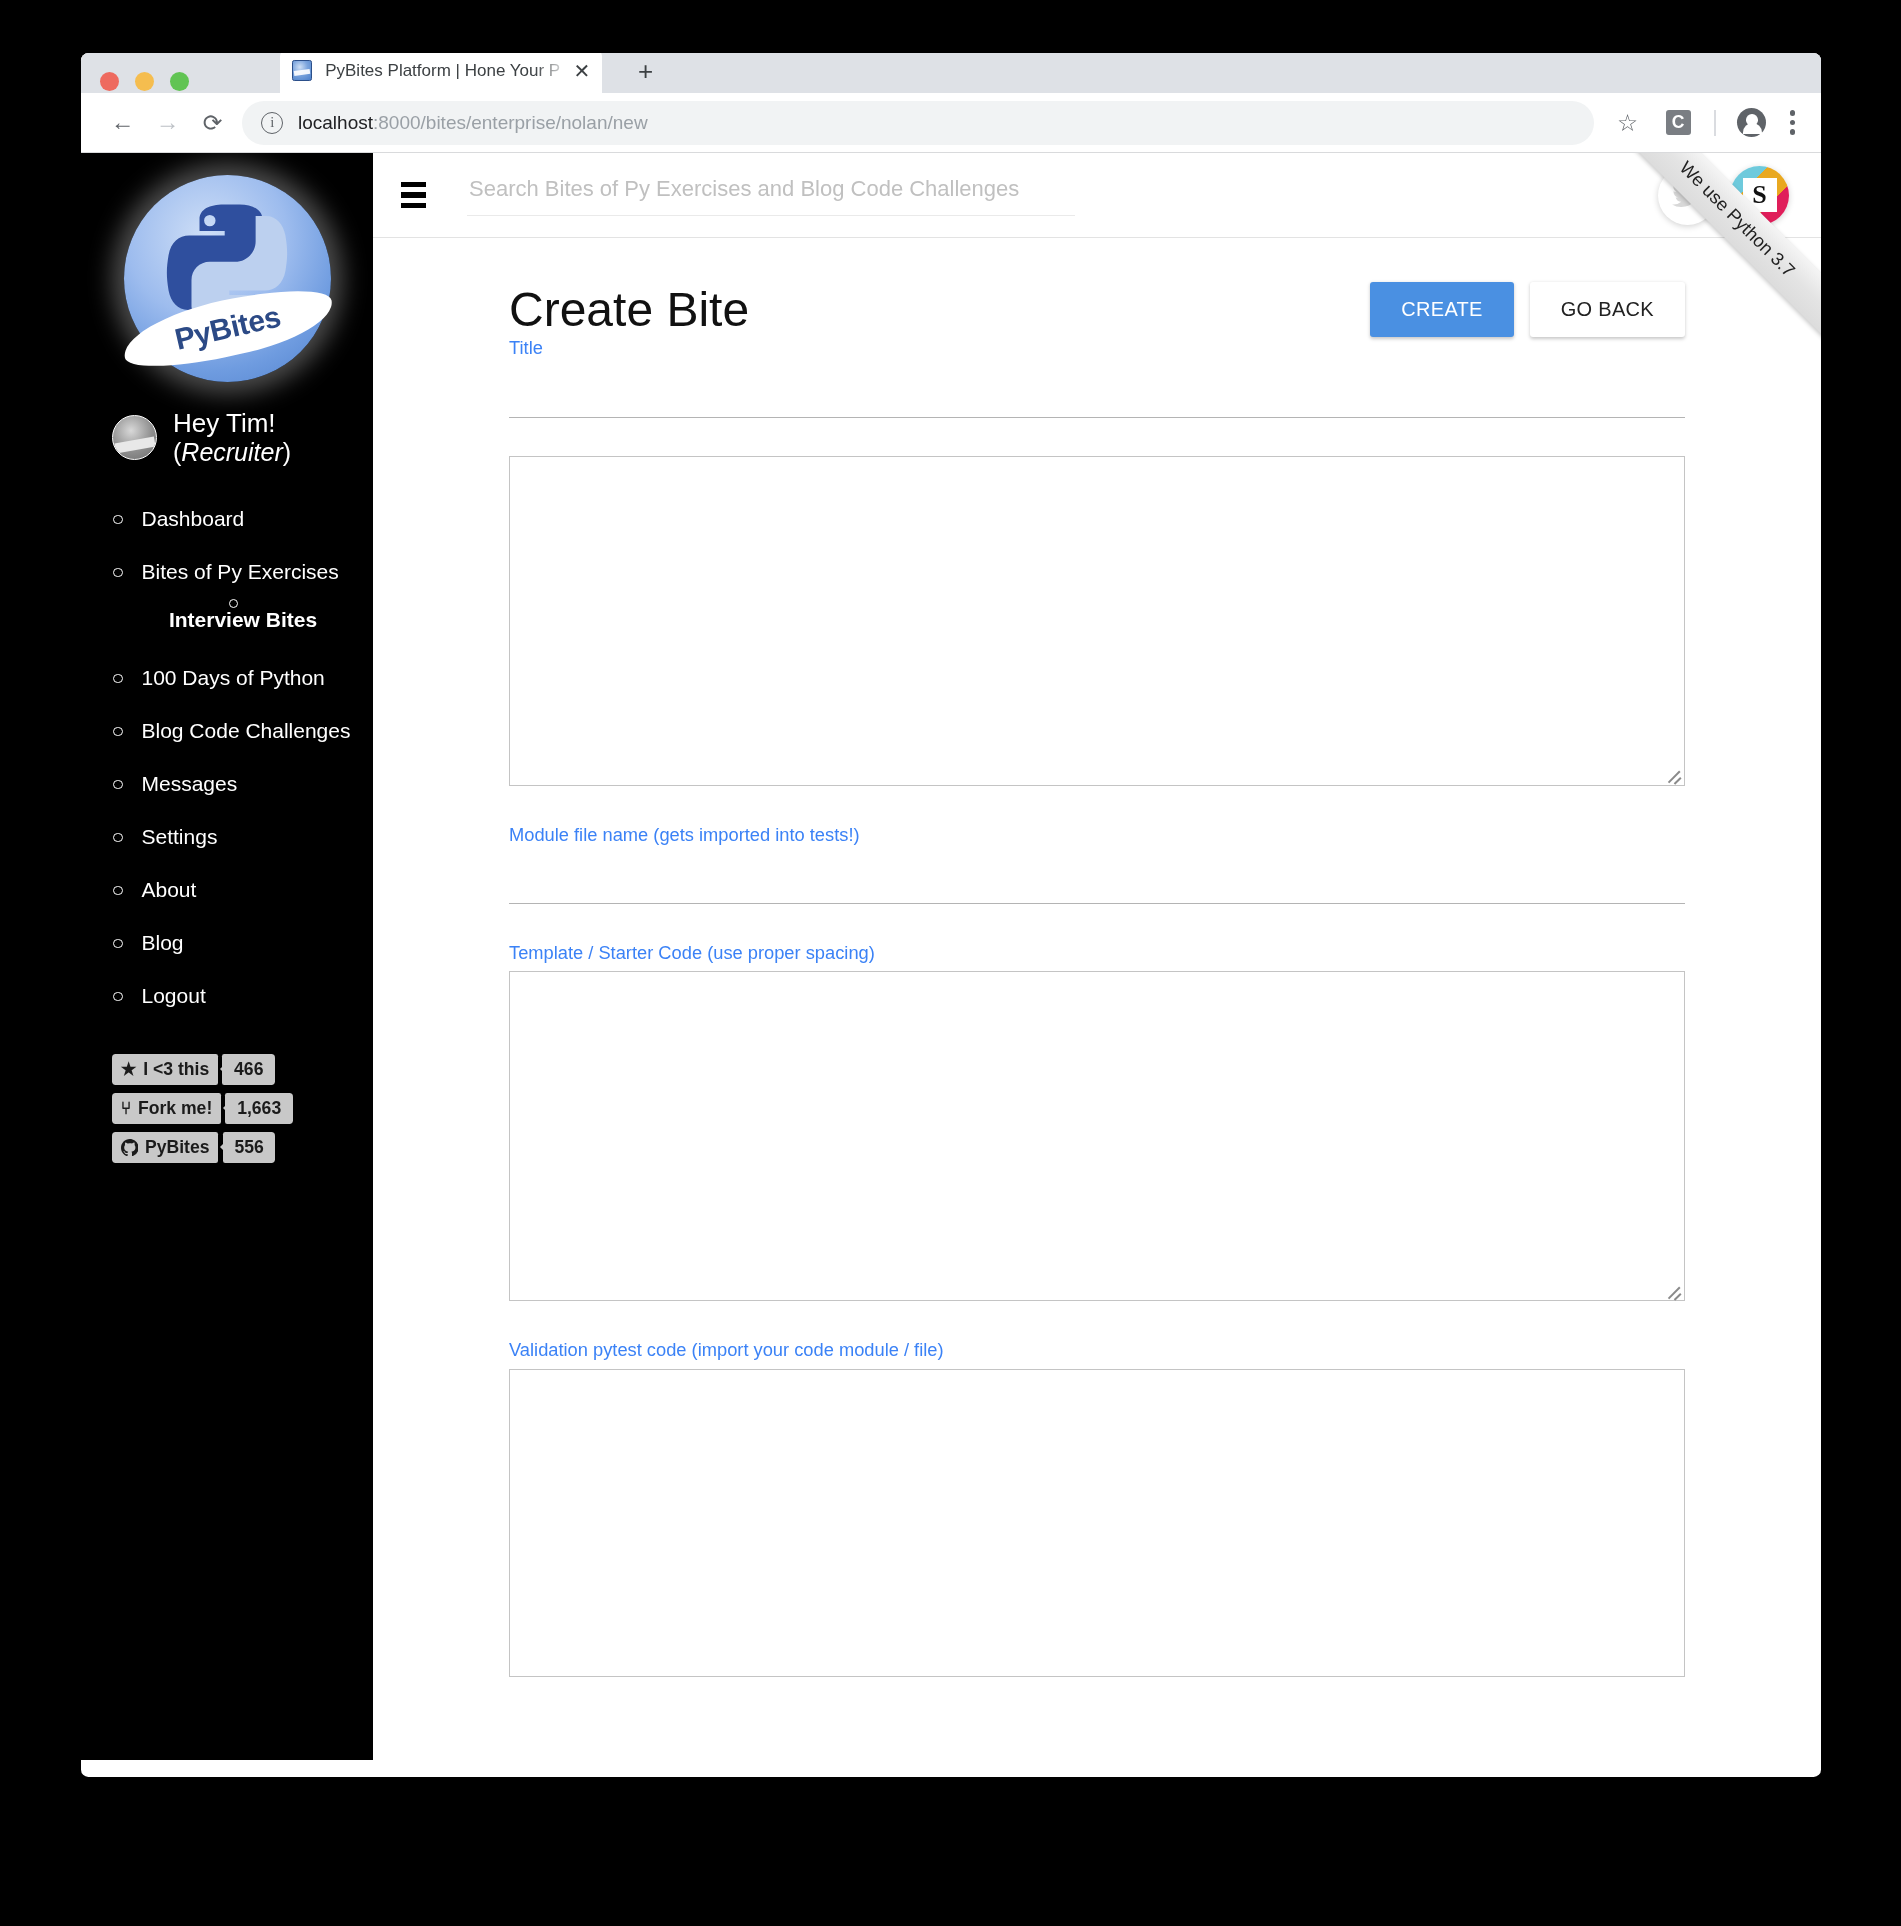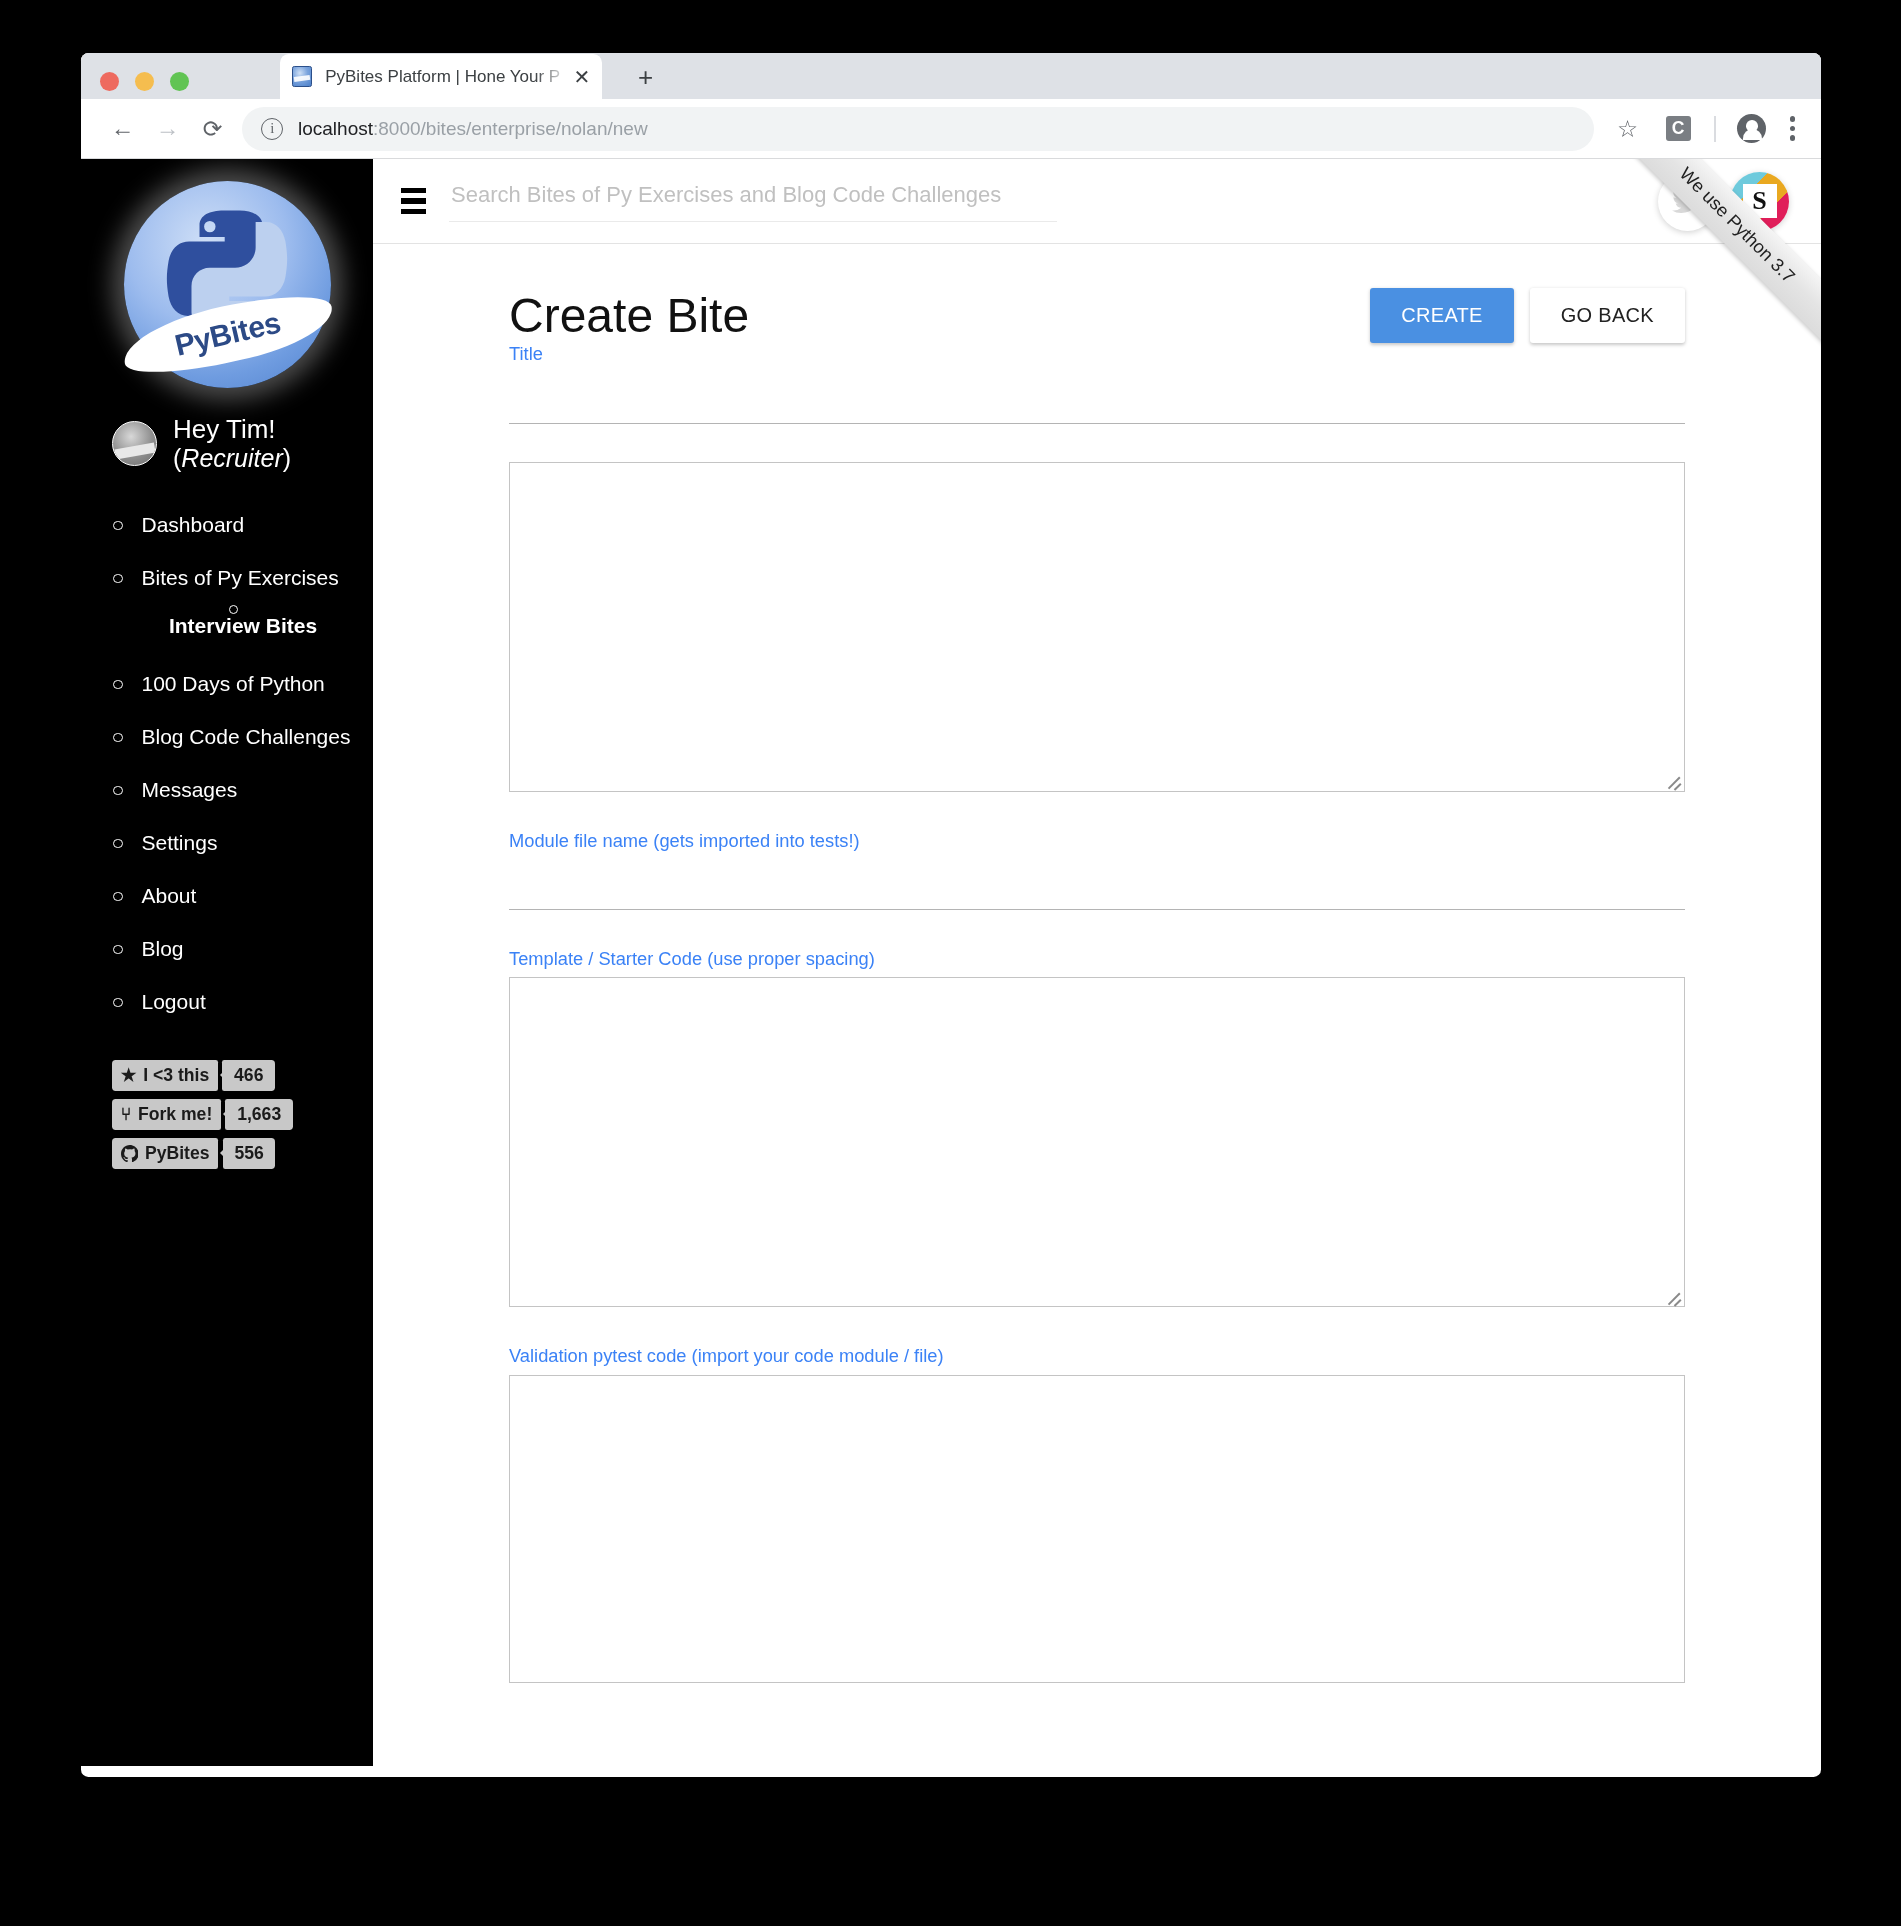--- a/index.html
+++ b/index.html
@@ -22,21 +22,21 @@
     width: 1740px; height: 1724px;
     background: #fff;
     border-radius: 7.3px;
     overflow: hidden;
     box-shadow: 0 5.9px 29px rgba(0,0,0,.5);
   }
 
   
   .tabstrip {
     position: relative;
-    height: 46px;
+    height: 40px;
     background: #dee1e6;
     display: flex;
     align-items: flex-end;
   }
   .traffic {
     position: absolute;
     left: 19px; top: 19px;
     display: flex; gap: 16px;
   }
   .dot { width: 19px; height: 19px; border-radius: 50%; }
@@ -300,21 +300,21 @@
     display: flex; align-items: center;
     border-bottom: 0.7px solid #e3e3e3;
     padding: 0 32px 0 28px;
     position: relative;
     background: #fff;
   }
   .hamburger { display: flex; flex-direction: column; gap: 5.1px; cursor: pointer; flex: none; }
   .hamburger i { width: 25px; height: 5.1px; background: #000; display: block; }
   .search-wrap {
     flex: 1;
-    margin-left: 23px;
+    margin-left: 41px;
     max-width: 608px;
     border-bottom: 0.7px solid #eaeaea;
     padding-bottom: 12px;
   }
   .search-input {
     border: none; outline: none;
     width: 100%;
     font-size: 22px;
     color: #444;
     font-family: "Liberation Sans", sans-serif;

